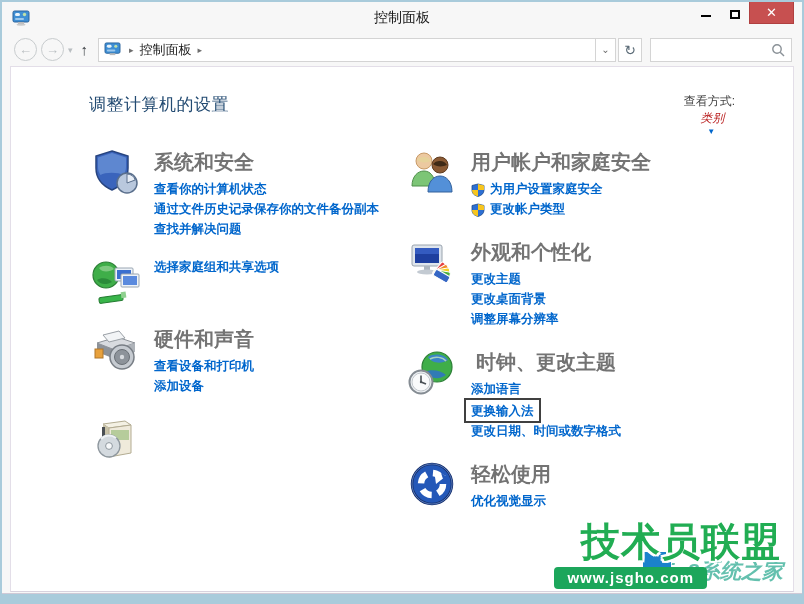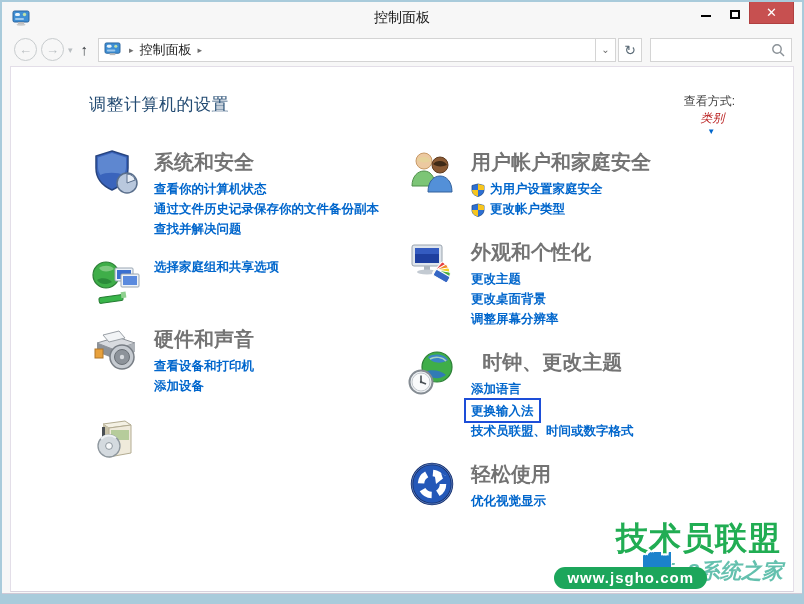--- a/index.html
+++ b/index.html
@@ -99,41 +99,41 @@
   .section-icon { width: 50px; height: 50px; flex: none; margin-right: 13px; }
   .section-body { padding-top: 1px; }
   .section-title {
     font-size: 20px; color: #737373; margin-bottom: 5px; cursor: pointer; font-weight: bold;
   }
   .section-links { list-style: none; font-weight: bold; }
   .section-links li { margin-bottom: 3px; display: flex; align-items: center; }
   .link { font-size: 12.5px; color: #0066cc; cursor: pointer; line-height: 17px; }
   .uac { width: 14px; height: 14px; margin-right: 5px; flex: none; }
   .hl-box {
-    display: inline-block; border: 2px solid #1d4ed8; padding: 1px 5px; margin: -3px 0 -3px -7px;
+    display: inline-block; border: 2px solid #404040; padding: 1px 5px; margin: -3px 0 -3px -7px;
   }
   
   .watermark { position: absolute; right: 6px; bottom: 0px; width: 250px; height: 72px; pointer-events: none; }
   .wm-overlay {
     position: absolute; right: 4px; bottom: 6px; font-size: 21px; font-style: italic;
     color: #49b6a0; opacity: 0.85; white-space: nowrap; z-index: 1;
     font-weight: bold;
   }
   .wm-square {
     position: absolute; right: 116px; bottom: 18px; width: 28px; height: 21px;
     background: #1b82cc; z-index: 1;
   }
   .wm-pill {
     position: absolute; right: 80px; bottom: 2px; z-index: 2;
     background: #1ca65b; color: #fff; font-weight: bold; font-size: 15px;
-    padding: 2px 13px 3px; border-radius: 11px; letter-spacing: 1px; white-space: nowrap;
+    padding: 2px 13px 3px; border-radius: 4px; letter-spacing: 1px; white-space: nowrap;
   }
   .wm-brand {
-    position: absolute; right: 6px; bottom: 30px; z-index: 3;
-    font-size: 32px; font-weight: bold; color: #21ad53; letter-spacing: 1px; white-space: nowrap;
+    position: absolute; right: 6px; bottom: 22px; z-index: 3;
+    font-size: 39px; font-weight: bold; color: #21ad53; letter-spacing: 1px; white-space: nowrap;
     text-shadow: -2px -2px 0 #fff, 2px -2px 0 #fff, -2px 2px 0 #fff, 2px 2px 0 #fff,
                  0 -2px 0 #fff, 0 2px 0 #fff, -2px 0 0 #fff, 2px 0 0 #fff;
     text-align: right;
   }
 </style>
 </head>
 <body>
 
 <div class="window">
 
@@ -366,21 +366,21 @@
             <ul class="section-links">
               <li>
                   <span class="link">添加语言</span>
                 </li>
               <li>
                 <span class="hl-box">
                   <span class="link">更换输入法</span>
                 </span>
               </li>
               <li>
-                  <span class="link">技术员联盟、时间或数字格式</span>
+                  <span class="link">更改日期、时间或数字格式</span>
                 </li>
             </ul>
           </div>
         </div>
 
         <div class="section">
           <svg class="section-icon" viewBox="0 0 50 50">
             <circle cx="24" cy="24" r="20" fill="#2458b8" stroke="#16306e" stroke-width="2.5"></circle>
             <circle cx="24" cy="24" r="20" fill="none" stroke="#6f96d8" stroke-width="1" opacity="0.7"></circle>
             <circle cx="24" cy="24" r="11" fill="none" stroke="#fff" stroke-width="6.5" stroke-dasharray="11 6.5"></circle>

